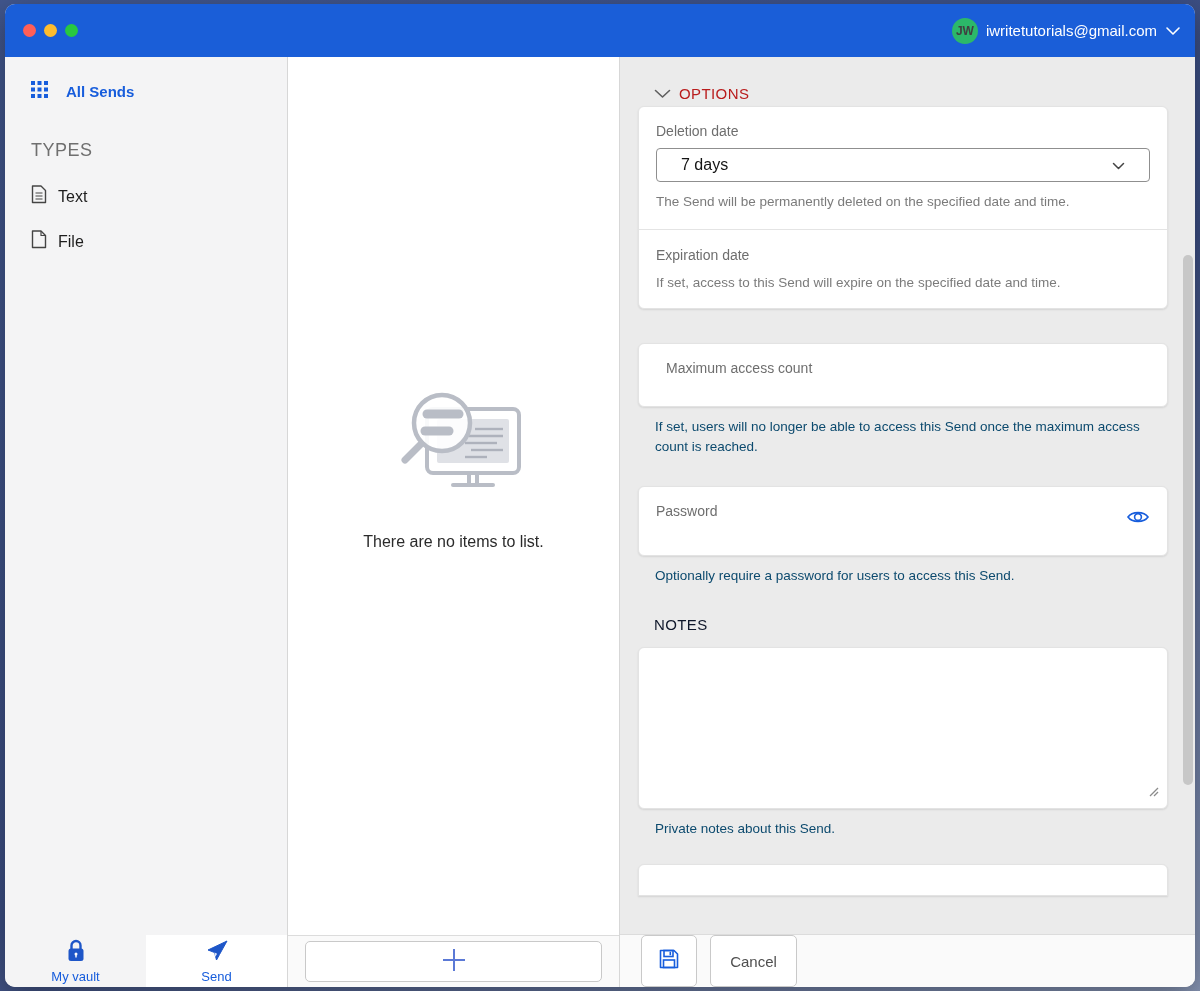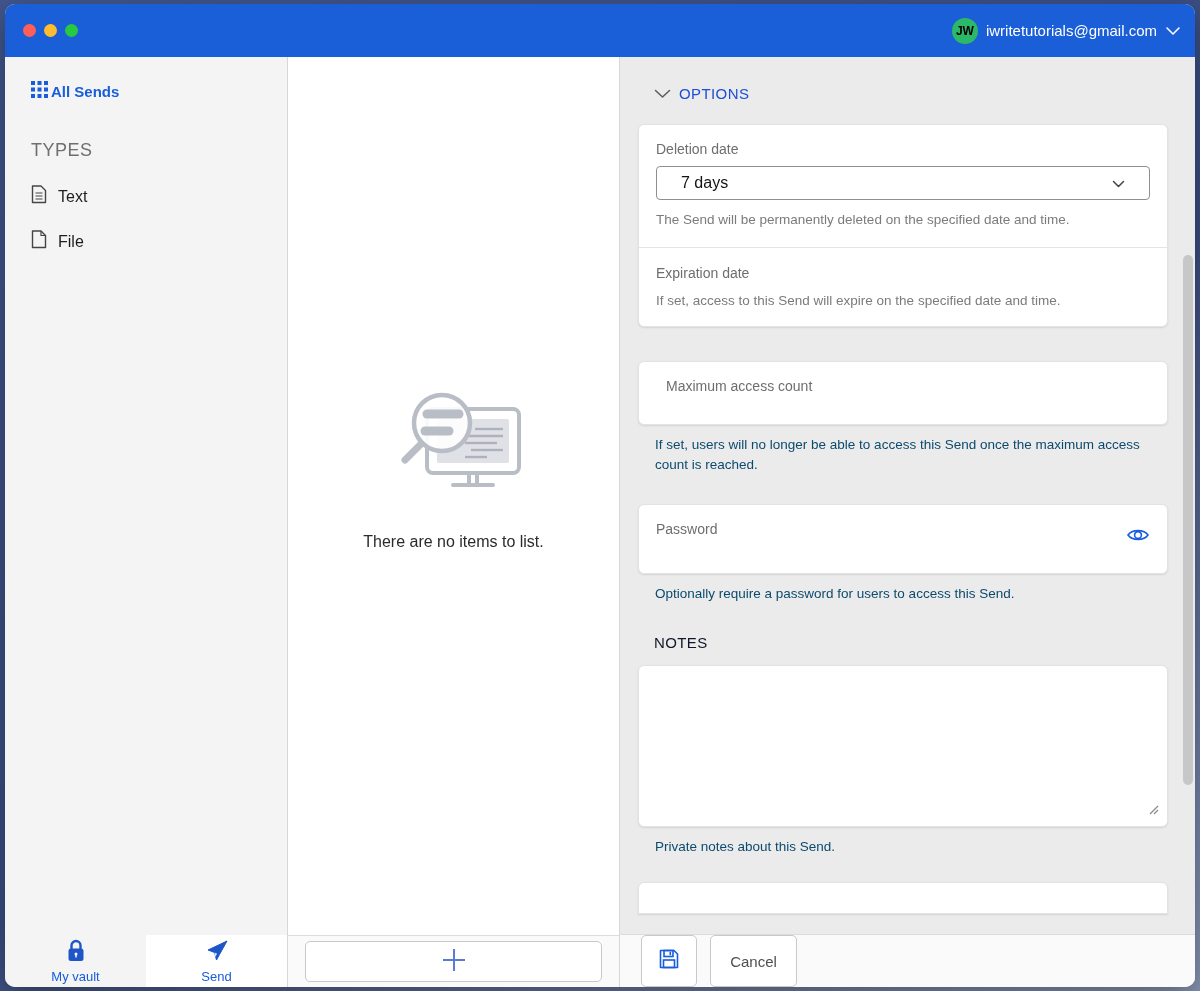--- a/index.html
+++ b/index.html
@@ -24,50 +24,50 @@
     position:absolute; left:310px; top:50%; transform:translateY(-50%);
     width:566px; height:31px; background:#174fae; border:1px solid rgba(255,255,255,.10);
     border-radius:4px; display:flex; align-items:center; padding:0 10px; gap:8px;
   }
   .searchwrap input {
     background:transparent; border:none; outline:none; color:#eaf1fc;
     font-size:15px; width:100%; font-family:"Liberation Sans", sans-serif;
   }
   .searchwrap input::placeholder { color:#c9d9f4; opacity:1; }
   .account { position:absolute; right:14px; top:50%; transform:translateY(-50%); display:flex; align-items:center; gap:8px; cursor:pointer; }
-  .avatar { width:26px; height:26px; border-radius:50%; background:#2cb869; color:#000000; font-size:12px; font-weight:bold; display:flex; align-items:center; justify-content:center; }
+  .avatar { width:26px; height:26px; border-radius:50%; background:#2cb869; color:#404040; font-size:12px; font-weight:bold; display:flex; align-items:center; justify-content:center; }
   .account .email { color:#fff; font-size:15px; }
 
   
   .main { flex:1; display:flex; min-height:0; }
 
   
   .sidebar { width:283px; flex:0 0 283px; background:#f4f4f5; border-right:1px solid #d7d7d7; display:flex; flex-direction:column; }
   .sidebar-content { flex:1; padding:24px 0 0 26px; }
-  .side-row { display:flex; align-items:center; gap:3px; margin-bottom:21px; cursor:pointer; }
+  .side-row { display:flex; align-items:center; gap:18px; margin-bottom:21px; cursor:pointer; }
   .all-sends { color:#175ddc; font-weight:bold; font-size:15px; }
   .section-label { color:#6f6f6f; font-size:18px; letter-spacing:.5px; margin:38px 0 24px 0; }
   .type-row { display:flex; align-items:center; gap:11px; margin-bottom:22px; cursor:pointer; }
   .type-row span.lbl { font-size:16px; color:#1d1d1d; }
   .side-footer { flex:0 0 52px; display:flex; }
   .nav-tab { flex:1; display:flex; flex-direction:column; align-items:center; justify-content:center; gap:2px; cursor:pointer; }
   .nav-tab .tlabel { font-size:13px; color:#175ddc; }
   .nav-tab.active { background:#ffffff; }
 
   
   .listcol { width:332px; flex:0 0 332px; background:#ffffff; border-right:1px solid #d7d7d7; display:flex; flex-direction:column; }
   .empty { flex:1; display:flex; flex-direction:column; align-items:center; justify-content:center; margin-top:-60px; }
   .empty-text { font-size:16px; color:#2b2b2b; margin-top:28px; }
   .listcol-footer { flex:0 0 52px; border-top:1px solid #dcdcdc; background:#fafafa; display:flex; align-items:center; justify-content:center; }
   .add-btn { width:297px; height:41px; background:#fff; border:1px solid #c9c9c9; border-radius:5px; display:flex; align-items:center; justify-content:center; cursor:pointer; }
 
   
   .detailcol { flex:1; background:#ebebeb; display:flex; flex-direction:column; position:relative; min-width:0; }
   .detail-scroll { flex:1; padding:28px 27px 0 18px; overflow:hidden; position:relative; }
-  .options-toggle { display:flex; align-items:center; gap:8px; margin:0 0 22px 16px; cursor:pointer; color:#1d4ed8; font-size:15px; letter-spacing:.4px; }
+  .options-toggle { display:flex; align-items:center; gap:8px; margin:0 0 4px 16px; cursor:pointer; color:#b91c1c; font-size:15px; letter-spacing:.4px; }
   .card { background:#fff; border-radius:6px; border:1px solid #e3e3e3; box-shadow:0 1px 2px rgba(0,0,0,.10); }
   .card-pad { padding:16px 17px; }
   .field-label { font-size:14px; color:#6e6e6e; margin-bottom:9px; }
   .select {
     height:34px; border:1px solid #8f8f8f; border-radius:4px; background:#fff;
     display:flex; align-items:center; justify-content:space-between; padding:0 24px; cursor:pointer;
   }
   .select .val { font-size:16px; color:#141414; }
   .hint { font-size:13.5px; color:#7b7b7b; line-height:1.45; margin-top:10px; }
   .divider { height:1px; background:#e4e4e4; margin:17px -17px; }

